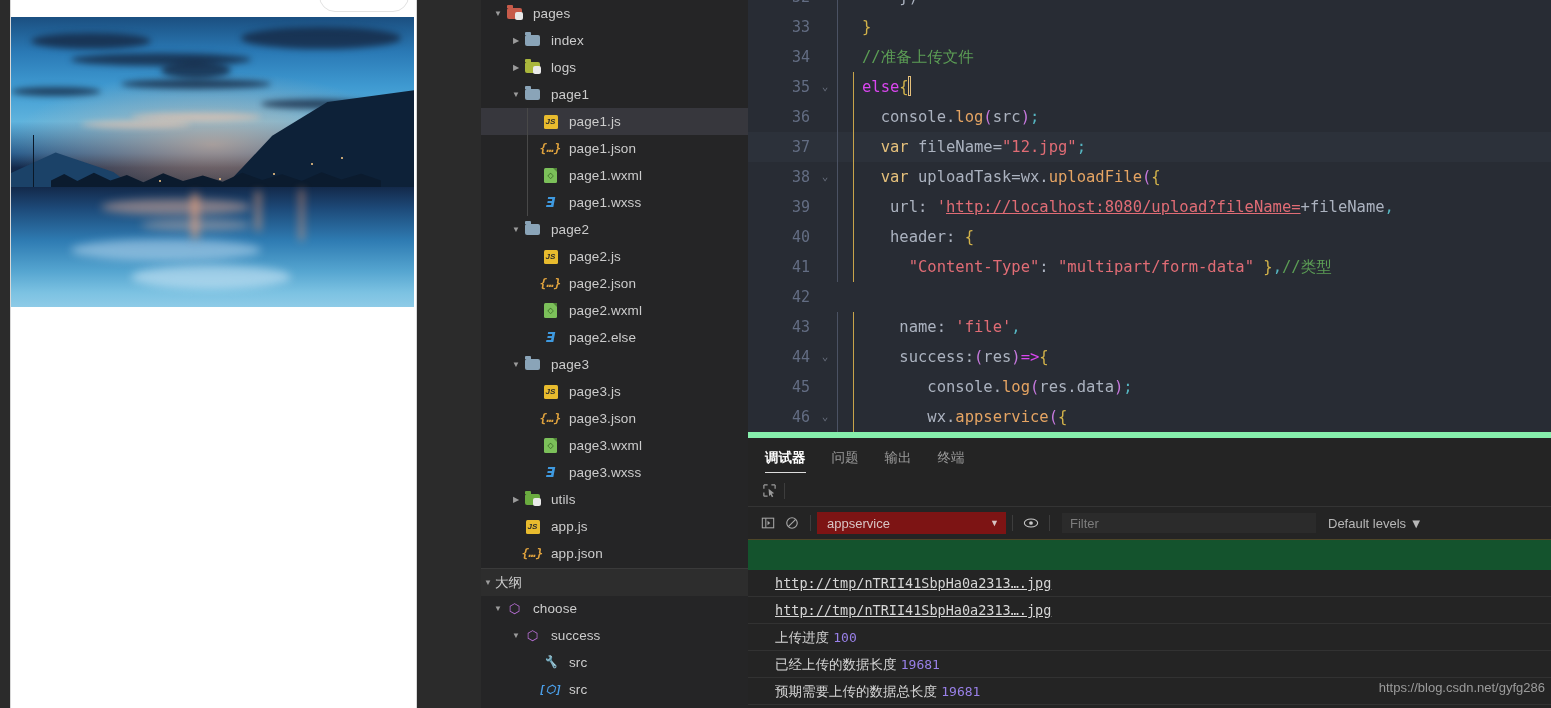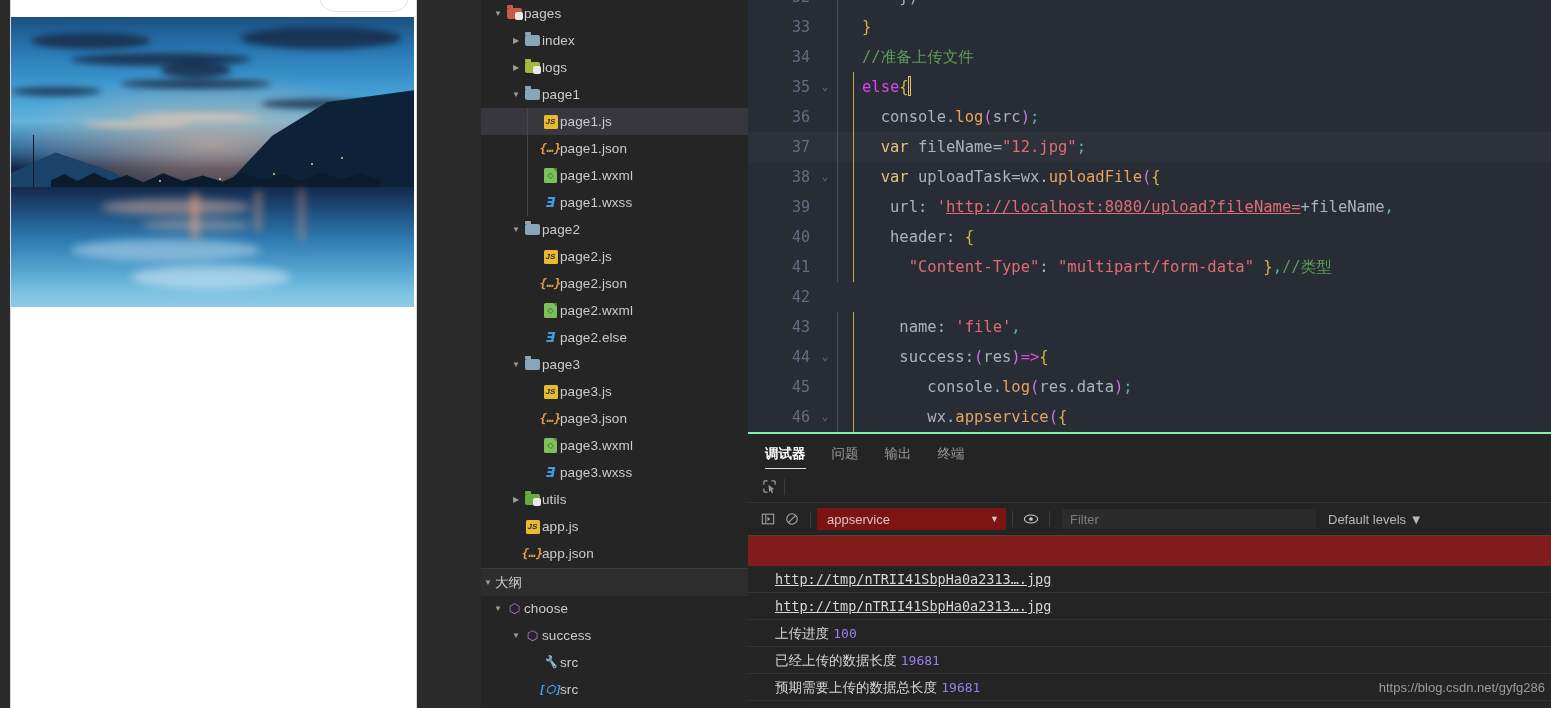--- a/index.html
+++ b/index.html
@@ -94,21 +94,21 @@
   }
   .row.sel{background:#37373d;}
   .row.sel::before{content:"";position:absolute;left:0;top:0;bottom:0;width:0;}
   .arrow{
     width:14px;flex:0 0 14px;text-align:center;font-size:8px;color:#9b9b9b;
     display:inline-block;
   }
   .arrow.none{visibility:hidden;}
   .arrow.open{transform:rotate(0deg);}
   .ficon{
-    width:19px;flex:0 0 19px;height:16px;margin-right:0;position:relative;
+    width:19px;flex:0 0 19px;height:16px;margin-right:9px;position:relative;
     display:inline-flex;align-items:center;justify-content:center;
     font-size:11px;font-weight:bold;
   }
   .lbl{color:#ccc;font-size:13.5px;letter-spacing:.1px;}
   
   .folder{
     width:15px;height:11px;border-radius:1.5px 2px 2px 2px;position:relative;
     background:#8aa4b8;
   }
   .folder::before{
@@ -186,22 +186,22 @@
   .cy{color:#56b6c2;}
   .prop{color:#abb2bf;}
   .ul-red{text-decoration:underline;text-decoration-color:#e06c75;}
   .cursorbar{
     display:inline-block;width:1px;height:18px;vertical-align:-3px;
     outline:1px solid #e5c07b;outline-offset:0;
   }
 
   
   .devtools{
-    position:absolute;left:0;top:432px;right:0;bottom:0;background:#7f1d1d;
-    border-top:2px solid #86efac;
+    position:absolute;left:0;top:432px;right:0;bottom:0;background:#14532d;
+    border-top:6px solid #86efac;
   }
   .dt-tabs{
     height:37px;display:flex;align-items:flex-end;background:#242424;
     padding-left:17px;
   }
   .dt-tab{
     position:relative;font-size:13.5px;color:#9a9a9a;padding:0 13px 8px 0;
     margin-right:13px;cursor:pointer;
   }
   .dt-tab.active{color:#fff;font-weight:bold;}

